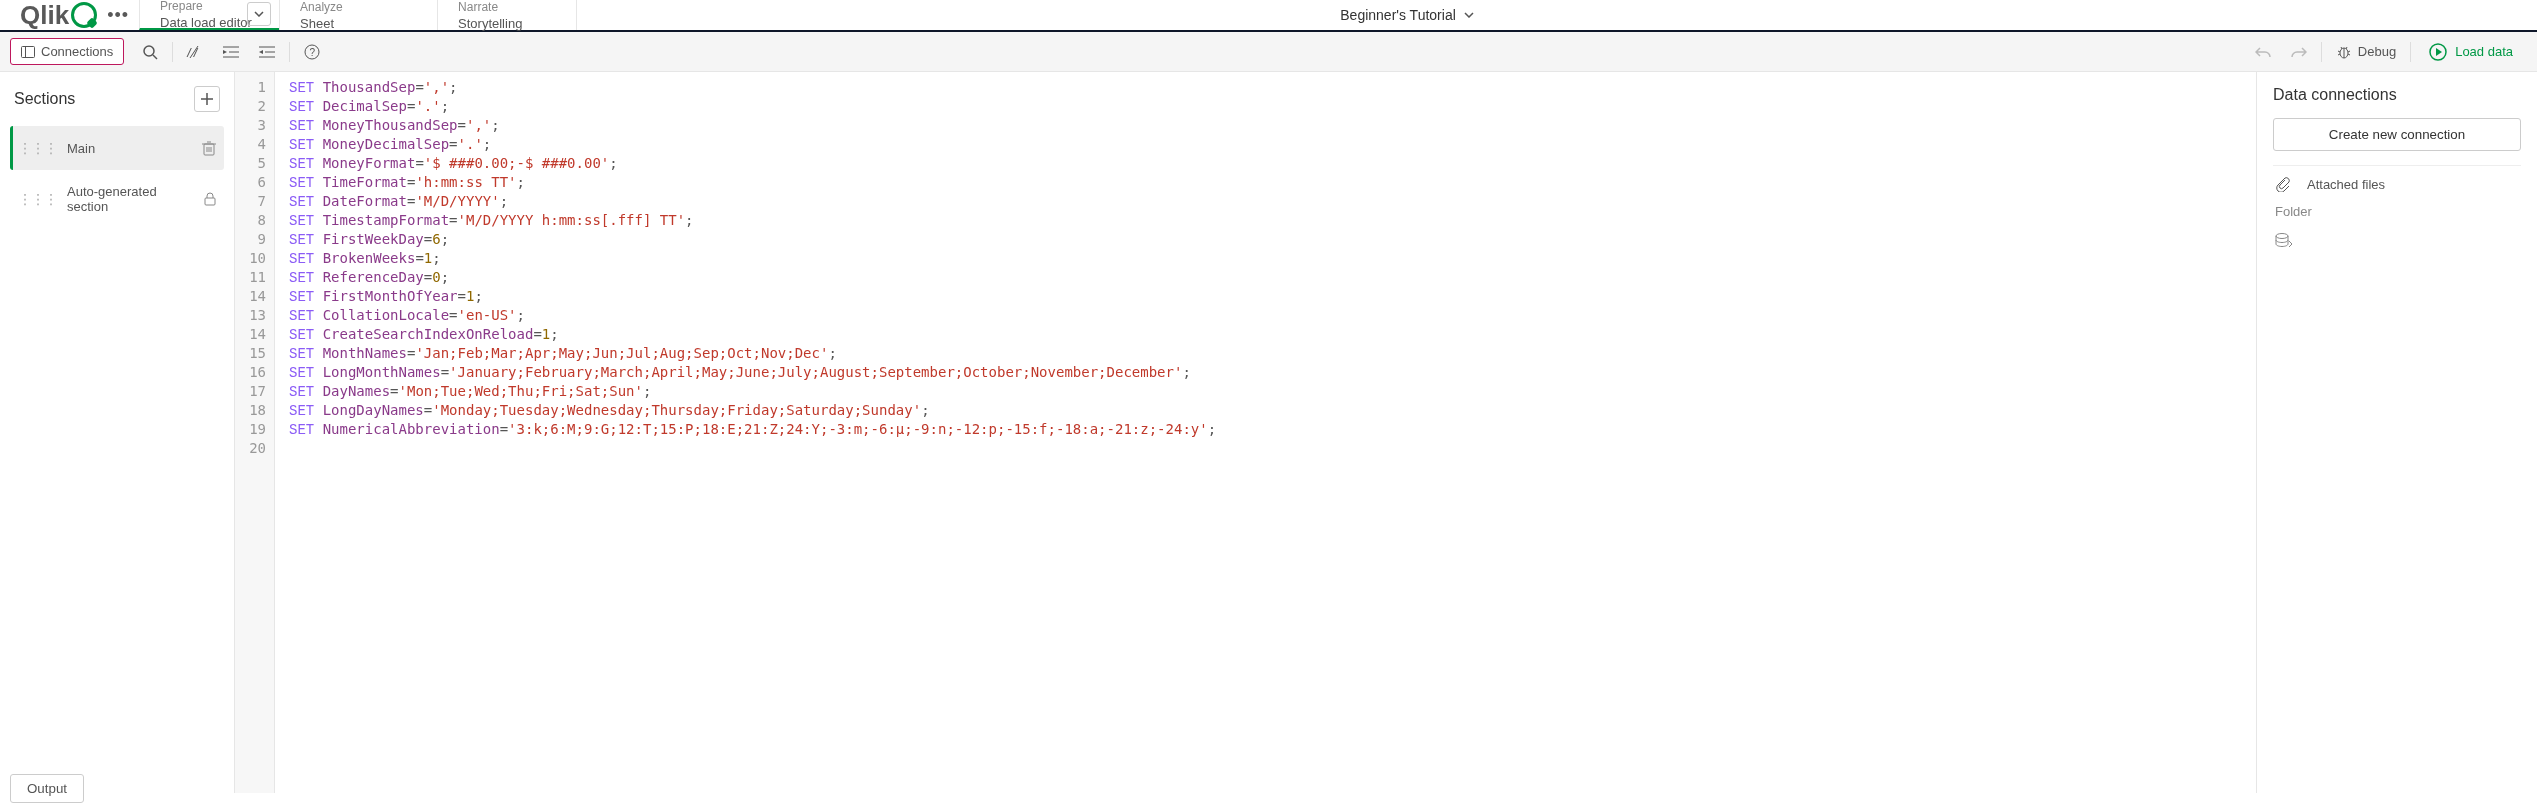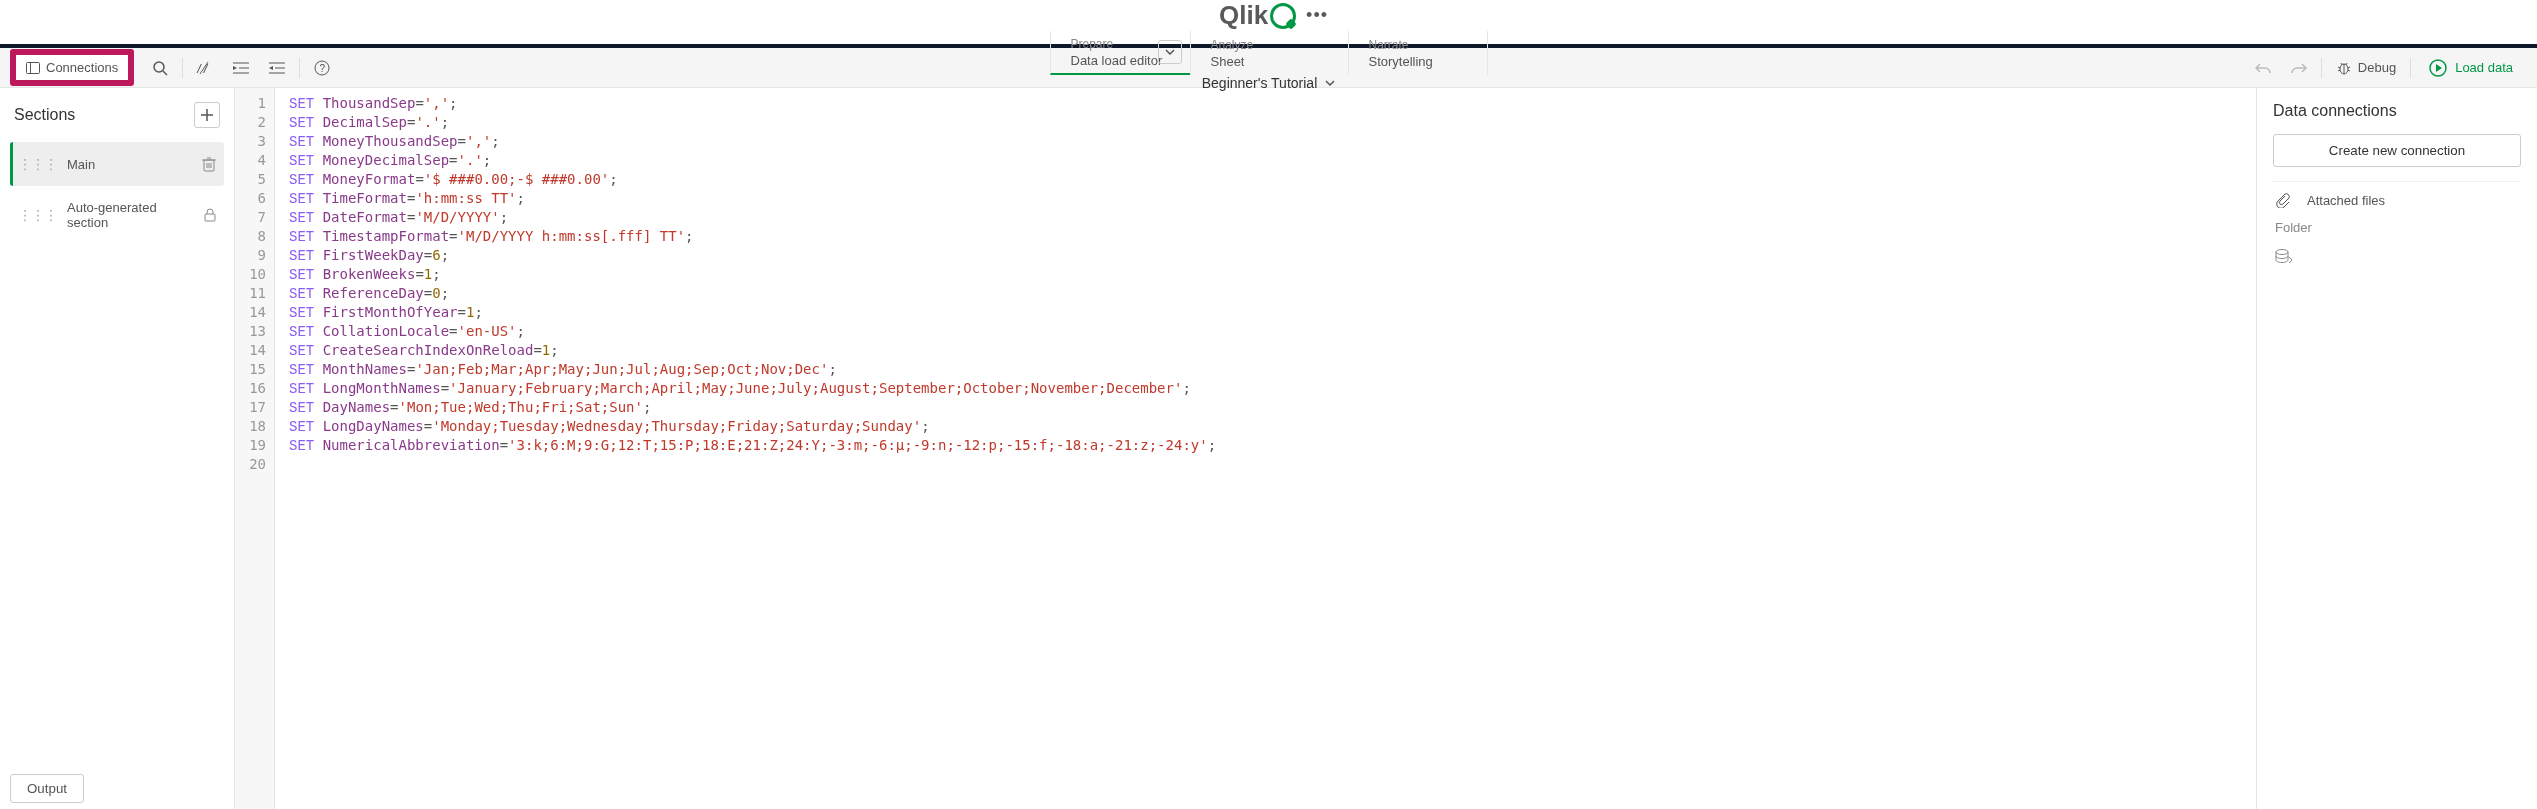--- a/index.html
+++ b/index.html
@@ -1,40 +1,40 @@
 <!DOCTYPE html>
 <html><head>
 <meta charset="utf-8">
 <style>
 * { box-sizing: border-box; margin: 0; padding: 0; }
 body { font-family: -apple-system, BlinkMacSystemFont, "Segoe UI", Arial, sans-serif; font-size: 13px; color: #333; background: #fff; width: 2537px; height: 809px; overflow: hidden; }
 
 
-.topbar { display: flex; align-items: center; height: 48px; border-bottom: 4px solid #0f172a; flex-direction: column; }
+.topbar { display: flex; align-items: center; height: 32px; border-bottom: 2px solid #0f172a; }
 .logo-area { display: flex; align-items: center; padding: 0 10px 0 20px; gap: 10px; }
 .logo { font-size: 26px; font-weight: 700; color: #595959; display: flex; align-items: center; }
 .logo-q { display: inline-flex; align-items: center; justify-content: center; width: 26px; height: 26px; border: 3px solid #009845; border-radius: 50%; margin-left: 2px; position: relative; }
 .logo-q::after { content: ""; position: absolute; bottom: -2px; right: -2px; width: 8px; height: 8px; background: #009845; border-radius: 2px; transform: rotate(45deg); }
 .more-icon { color: #595959; font-size: 18px; letter-spacing: 1px; cursor: pointer; }
 
 .nav-tabs { display: flex; height: 100%; }
 .nav-tab { padding: 8px 20px; border-left: 1px solid #e6e6e6; display: flex; flex-direction: column; justify-content: center; min-width: 140px; position: relative; cursor: pointer; }
 .nav-tab:last-child { border-right: 1px solid #e6e6e6; margin-left: 18px; }
 .nav-tab .small { color: #888; font-size: 12px; margin-bottom: 2px; }
 .nav-tab .big { color: #555; font-size: 13px; }
 .nav-tab.active { border-bottom: 2px solid #009845; }
 .nav-tab .chevron { position: absolute; right: 8px; top: 50%; transform: translateY(-50%); border: 1px solid #ccc; border-radius: 3px; width: 24px; height: 24px; display: flex; align-items: center; justify-content: center; color: #555; }
 
 .app-title { flex: 1; display: flex; align-items: center; justify-content: center; gap: 8px; color: #333; font-size: 14px; cursor: pointer; }
 .spacer-right { width: 300px; }
 
 
 .toolbar { display: flex; align-items: center; height: 40px; background: #f5f5f5; border-bottom: 1px solid #e6e6e6; padding: 0 10px; }
 .toolbar-left { display: flex; align-items: center; gap: 0; }
-.conn-btn { display: flex; align-items: center; gap: 6px; border: 6px solid #be185d; background: #fff; padding: 5px 10px; border-radius: 3px; color: #555; cursor: pointer; margin-right: 8px; }
+.conn-btn { display: flex; align-items: center; gap: 6px; border: 1px solid #be185d; background: #fff; padding: 5px 10px; border-radius: 3px; color: #555; cursor: pointer; margin-right: 8px; }
 .tb-icon { width: 36px; height: 28px; display: flex; align-items: center; justify-content: center; color: #555; cursor: pointer; border-radius: 3px; }
 .tb-sep { width: 1px; height: 20px; background: #ddd; margin: 0 4px; }
 .toolbar-right { margin-left: auto; display: flex; align-items: center; gap: 0; }
 .debug-btn { display: flex; align-items: center; gap: 6px; color: #555; padding: 0 10px; cursor: pointer; }
 .load-btn { display: flex; align-items: center; gap: 8px; color: #009845; padding: 0 14px; cursor: pointer; font-weight: 500; }
 .undo-redo { color: #bbb; padding: 0 8px; }
 
 
 .main { display: flex; height: calc(100% - 88px); }
 

